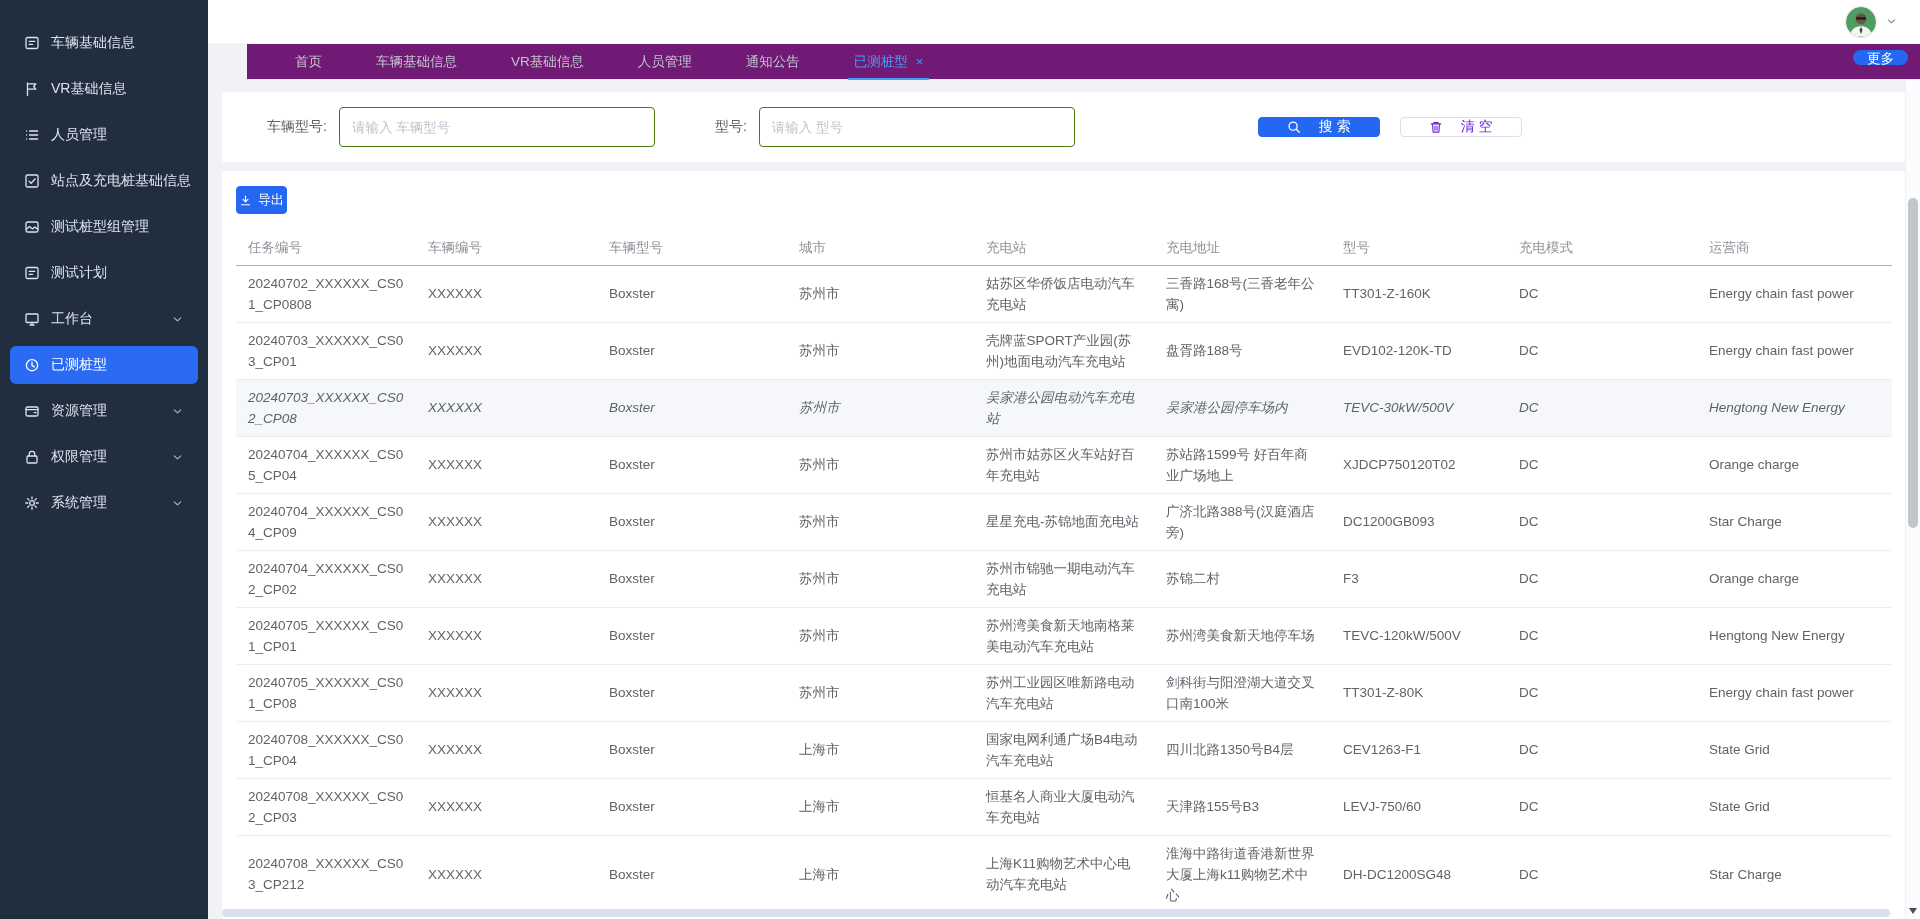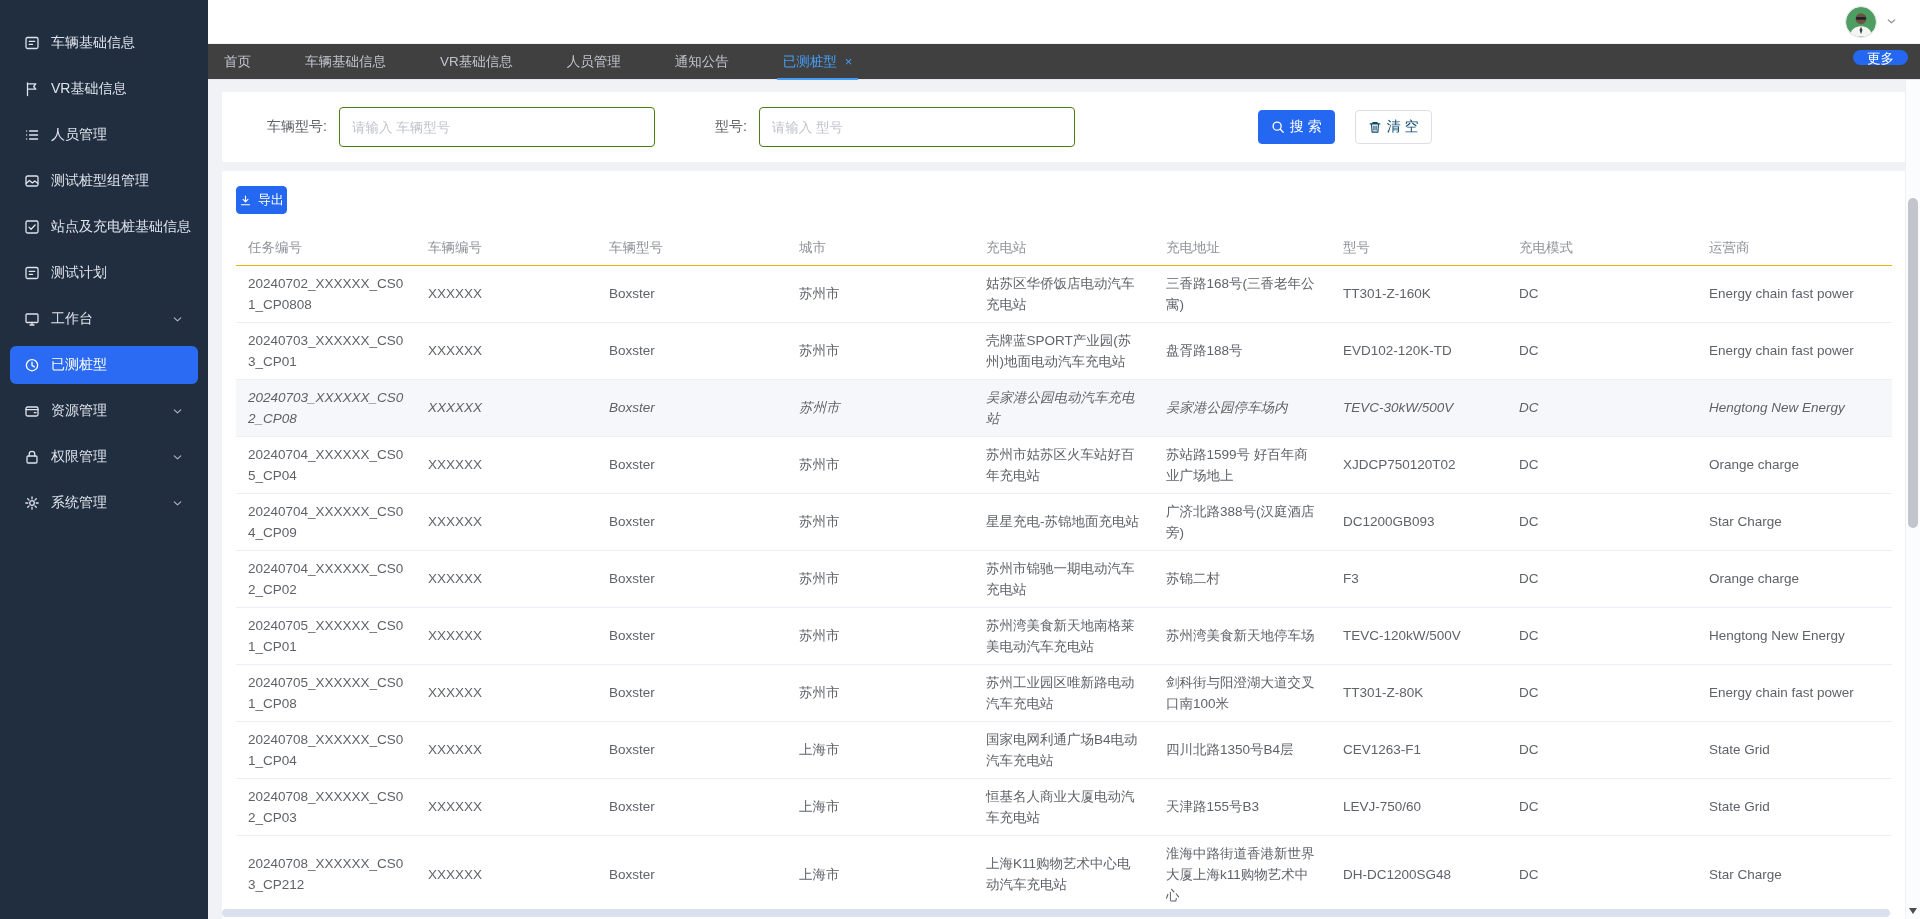--- a/index.html
+++ b/index.html
@@ -15,42 +15,42 @@
   .side-item .sicon { width:17px; height:17px; margin-right:10px; display:inline-flex; flex-shrink:0; }
   .side-item .sicon svg { width:16px; height:16px; }
   .side-item .chev { margin-left:auto; opacity:.75; display:inline-flex; }
   .side-item.active { background:#2b6bf3; color:#fff; }
   
   .main { flex:1; display:flex; flex-direction:column; min-width:0; position:relative; }
   .topbar { height:44px; background:#fff; display:flex; align-items:center; justify-content:flex-end;
     padding-right:22px; gap:9px; border-bottom:1px solid #f2f3f5; }
   .avatar { width:30px; height:30px; border-radius:50%; overflow:hidden; cursor:pointer; box-shadow:0 0 0 1px #e8e8e8; }
   .avatar-caret { color:#8b9096; display:inline-flex; cursor:pointer; }
-  .tabbar { height:36px; background:#404040; border-bottom:1px solid #e6e9ee; display:flex; align-items:stretch;
-    padding-left:16px; position:relative; }
+  .tabbar { height:36px; background:#701a75; border-bottom:1px solid #e6e9ee; display:flex; align-items:stretch;
+    padding-left:48px; position:relative;margin-left:39px; }
   .tab { display:flex; align-items:center; margin-right:54px; font-size:13.5px; color:#c0c5cd; cursor:pointer; position:relative; }
   .tab .close { margin-left:8px; font-size:13px; line-height:1; }
   .tab.active { color:#459df5; }
   .tab.active::after { content:""; position:absolute; left:-6px; right:-6px; bottom:-1px; height:2px; background:#459df5; }
   .more-btn { position:absolute; right:12px; top:6px; height:15px; padding:0 14px; background:#2468f2; color:#fff;
     border:none; border-radius:8px; font-size:13.5px; cursor:pointer; font-family:inherit; }
   
   .content { flex:1; background:#f0f2f5; padding:12px 14px 0; display:flex; flex-direction:column; min-height:0; position:relative;border-radius:19px; }
   .search-card { background:#fff; border-radius:2px; height:70px; display:flex; align-items:center;
     padding-left:45px; flex-shrink:0; }
   .form-item { display:flex; align-items:center; margin-right:60px; }
   .form-label { font-size:14px; color:#606266; margin-right:12px; white-space:nowrap; }
   .form-input { width:316px; height:40px; border:1px solid #4d7c0f; border-radius:4px; padding:0 12px;
     font-size:13.5px; color:#606266; outline:none; font-family:inherit; }
   .form-input::placeholder { color:#c0c4cc; }
-  .btn { display:inline-flex; align-items:center; gap:5px; height:34px; padding:0 12px; border-radius:4px;
+  .btn { display:inline-flex; align-items:center; gap:18px; height:20px; padding:0 28px; border-radius:4px;
     font-size:14px; cursor:pointer; font-family:inherit; }
   .btn .bicon { display:inline-flex; }
   .btn-primary { background:#2468f2; border:1px solid #2468f2; color:#fff; }
-  .btn-plain { background:#fff; border:1px solid #dcdfe6; color:#0c4a6e; }
+  .btn-plain { background:#fff; border:1px solid #dcdfe6; color:#6d28d9; }
   .btn-search { margin-left:123px; }
   .btn-clear { margin-left:20px; }
   .table-card { background:#fff; border-radius:2px; margin-top:9px; flex:1; min-height:0; overflow:hidden;
     padding:15px 14px 0; position:relative; }
   .export-btn { height:28px; padding:0 2px; font-size:13px; gap:6px; }
   .data-table { width:100%; border-collapse:collapse; table-layout:fixed; margin-top:17px; }
   .data-table th { text-align:left; font-weight:normal; color:#909399; font-size:13.5px; height:34px;
     padding:0 12px; border-bottom:1px solid #eab308; white-space:nowrap; }
   .data-table td { font-size:13.5px; color:#5f6368; padding:7px 12px; border-bottom:1px solid #ebeef5;
     height:57px; line-height:21px; vertical-align:middle; }
@@ -106,39 +106,39 @@
         <span>人员管理</span>
         <span class="chev" style="visibility: hidden;">
           <svg viewBox="0 0 16 16" width="13" height="13" fill="none" stroke="currentColor" stroke-width="1.4" stroke-linecap="round" stroke-linejoin="round">
             <path d="M4 6l4 3.6L12 6"></path>
           </svg>
         </span>
       </div>
       <div class="side-item">
         <span class="sicon">
           <svg viewBox="0 0 16 16" fill="none" stroke="currentColor" stroke-width="1.3" stroke-linecap="round" stroke-linejoin="round">
+            <rect x="2" y="2" width="12" height="12" rx="1.5"></rect>
+            <path d="M5 8.1l2.1 2.1 4-4.2"></path>
+          </svg>
+        </span>
+        <span>站点及充电桩基础信息</span>
+        <span class="chev" style="visibility: hidden;">
+          <svg viewBox="0 0 16 16" width="13" height="13" fill="none" stroke="currentColor" stroke-width="1.4" stroke-linecap="round" stroke-linejoin="round">
+            <path d="M4 6l4 3.6L12 6"></path>
+          </svg>
+        </span>
+      </div>
+      <div class="side-item">
+        <span class="sicon">
+          <svg viewBox="0 0 16 16" fill="none" stroke="currentColor" stroke-width="1.3" stroke-linecap="round" stroke-linejoin="round">
             <rect x="2" y="3" width="12" height="10" rx="1.5"></rect>
             <path d="M2.3 10.3l3.2-2.8 2.9 2.4 2.4-1.9 2.9 2.3"></path>
           </svg>
         </span>
         <span>测试桩型组管理</span>
-        <span class="chev" style="visibility: hidden;">
-          <svg viewBox="0 0 16 16" width="13" height="13" fill="none" stroke="currentColor" stroke-width="1.4" stroke-linecap="round" stroke-linejoin="round">
-            <path d="M4 6l4 3.6L12 6"></path>
-          </svg>
-        </span>
-      </div>
-      <div class="side-item">
-        <span class="sicon">
-          <svg viewBox="0 0 16 16" fill="none" stroke="currentColor" stroke-width="1.3" stroke-linecap="round" stroke-linejoin="round">
-            <rect x="2" y="2" width="12" height="12" rx="1.5"></rect>
-            <path d="M5 8.1l2.1 2.1 4-4.2"></path>
-          </svg>
-        </span>
-        <span>站点及充电桩基础信息</span>
         <span class="chev" style="visibility: hidden;">
           <svg viewBox="0 0 16 16" width="13" height="13" fill="none" stroke="currentColor" stroke-width="1.4" stroke-linecap="round" stroke-linejoin="round">
             <path d="M4 6l4 3.6L12 6"></path>
           </svg>
         </span>
       </div>
       <div class="side-item">
         <span class="sicon">
           <svg viewBox="0 0 16 16" fill="none" stroke="currentColor" stroke-width="1.3" stroke-linecap="round" stroke-linejoin="round">
             <rect x="2" y="2.5" width="12" height="11" rx="1.5"></rect>

